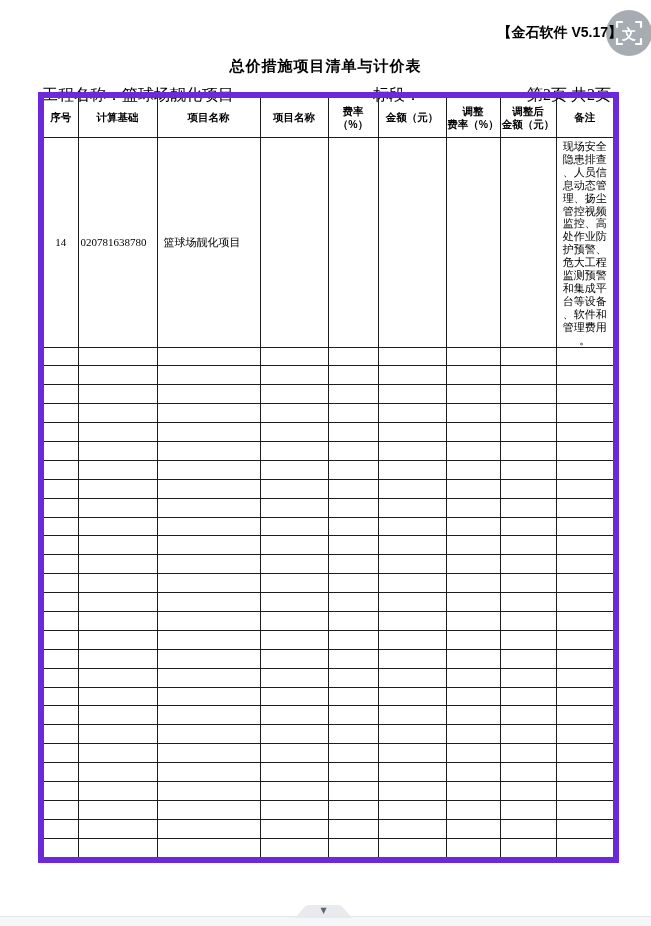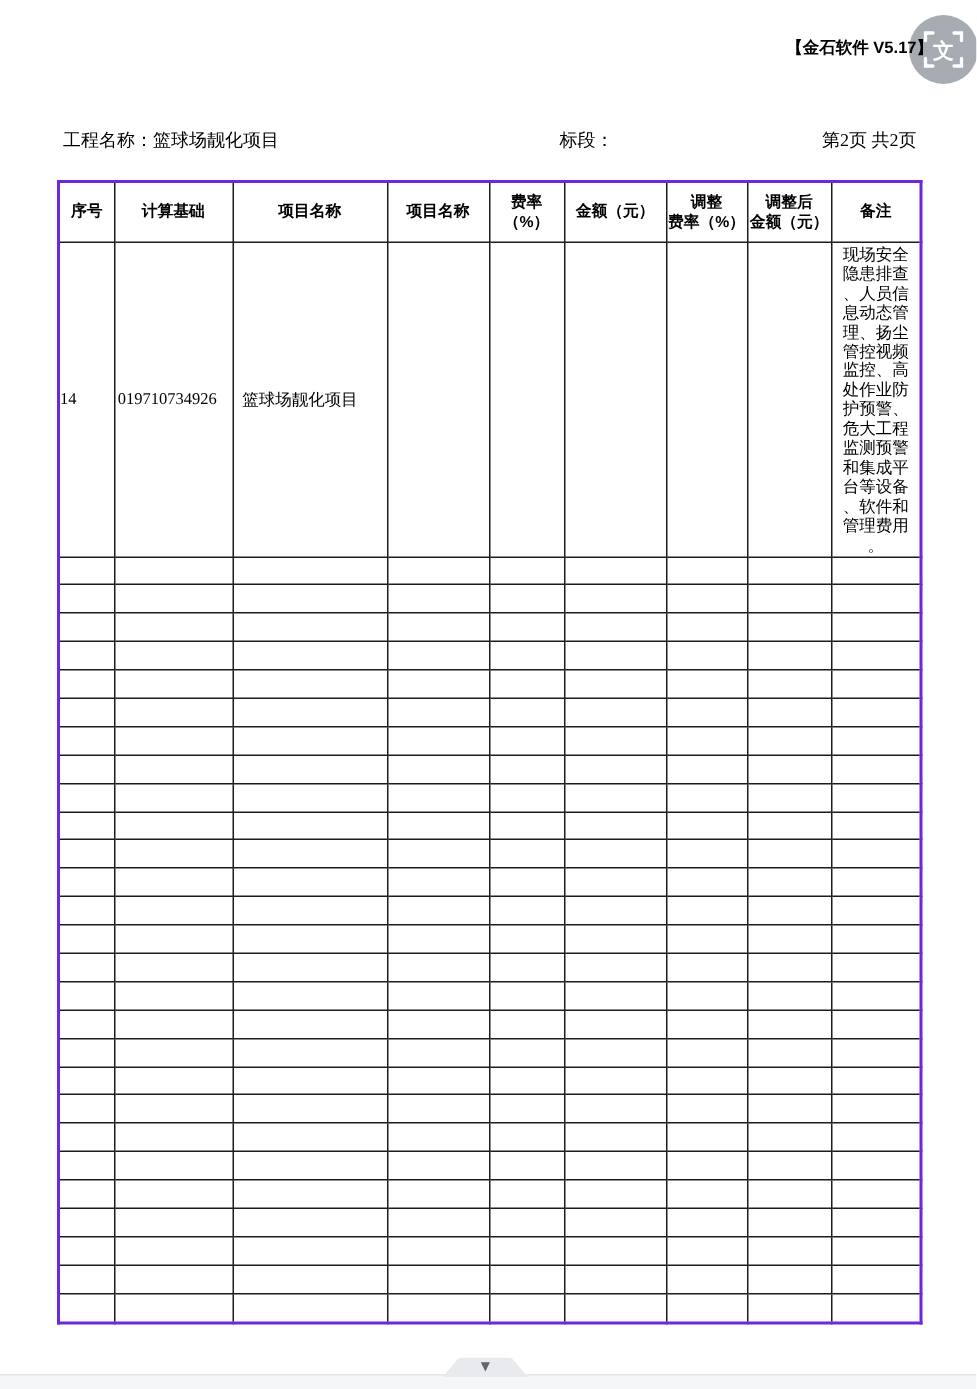--- a/index.html
+++ b/index.html
@@ -1,47 +1,47 @@
 <!DOCTYPE html>
 <html><head>
 <meta charset="utf-8">
 <style>
   html,body{margin:0;padding:0;background:#fff;}
   .page{position:relative;width:651px;height:926px;background:#ffffff;overflow:hidden;
         font-family:"Liberation Serif", serif;color:#000;}
 
   
-  .watermark{position:absolute;top:24px;right:29px;font-size:11px;font-weight:bold;
+  .watermark{position:absolute;top:24px;right:29px;font-size:14px;font-weight:bold;
              font-family:"Liberation Sans", sans-serif;z-index:3;white-space:nowrap;}
 
   
   .translate-icon{position:absolute;left:606px;top:10px;width:46px;height:46px;z-index:2;cursor:pointer;}
 
   
   .doc-title{position:absolute;top:57px;left:0;width:100%;text-align:center;
              font-size:15px;font-weight:bold;letter-spacing:1px;
              font-family:"Liberation Sans", sans-serif;}
 
   
-  .info-row{position:absolute;top:85px;left:38px;width:575px;height:16px;font-size:12px;}
+  .info-row{position:absolute;top:85px;left:38px;width:575px;height:16px;font-size:16px;}
   .info-project{position:absolute;left:4px;top:0;white-space:nowrap;}
   .info-section{position:absolute;left:335px;top:0;white-space:nowrap;}
   .info-page{position:absolute;right:2px;top:0;white-space:nowrap;}
 
   
-  table.price-table{position:absolute;top:120px;left:38px;width:575px;
+  table.price-table{position:absolute;top:92px;left:38px;width:575px;
         border-collapse:collapse;table-layout:fixed;
-        border:2px solid #6d28d9;}
+        border:6px solid #6d28d9;}
   .price-table th,.price-table td{border:1px solid #1c1c1c;padding:0;overflow:hidden;}
   .price-table th{font-family:"Liberation Sans", sans-serif;font-weight:bold;
         font-size:10.5px;line-height:13px;text-align:center;vertical-align:middle;
         height:39px;white-space:pre-line;}
   .price-table td{font-size:11px;vertical-align:middle;height:17.9px;}
   tr.data-row{height:207px;}
-  td.cell-seq{text-align:left;}
+  td.cell-seq{text-align:center;}
   td.cell-code{text-align:left;padding:0 0 0 2px;letter-spacing:0;}
   td.cell-name{text-align:left;padding:0 0 0 6px;}
   td.cell-remark{vertical-align:top;text-align:center;padding:2px 5px 0 5px;
         line-height:12.9px;word-break:break-all;line-break:anywhere;}
 
   
   .bottom-band{position:absolute;left:0;bottom:0;width:651px;height:9px;
         background:#f5f6f8;border-top:1px solid #e3e5e8;z-index:1;}
   .scroll-tab{position:absolute;left:295px;bottom:8px;width:57px;height:13px;z-index:2;cursor:pointer;}
   .scroll-tab .arrow{position:absolute;left:0;top:0;width:57px;height:13px;
@@ -56,20 +56,21 @@
   <div class="translate-icon">
     <svg width="46" height="46" viewBox="0 0 46 46">
       <circle cx="23" cy="23" r="23" fill="#9aa0a6" opacity="0.88"></circle>
       <path d="M16 12 h-5 v5 M30 12 h5 v5 M16 34 h-5 v-5 M30 34 h5 v-5" stroke="#ffffff" stroke-width="2.2" fill="none" stroke-linecap="round"></path>
       <text x="23" y="28.5" text-anchor="middle" font-size="14" font-weight="bold" fill="#ffffff" font-family="Liberation Sans, sans-serif">文</text>
     </svg>
   </div>
 
   <div class="watermark">【金石软件 V5.17】</div>
 
+  <div class="doc-title">总价措施项目清单与计价表</div>
 
   <div class="info-row">
     <span class="info-project"><span>工程名称：</span><span>篮球场靓化项目</span></span>
     <span class="info-section">标段：</span>
     <span class="info-page">第2页 共2页</span>
   </div>
 
   <table class="price-table">
     <colgroup>
       <col style="width:37px">
@@ -93,21 +94,21 @@
         <th>调整
 费率（%）</th>
         <th>调整后
 金额（元）</th>
         <th>备注</th>
       </tr>
     </thead>
     <tbody>
       <tr class="data-row">
         <td class="cell-seq">14</td>
-        <td class="cell-code">019710734926</td>
+        <td class="cell-code">020781638780</td>
         <td class="cell-name">篮球场靓化项目</td>
         <td></td>
         <td></td>
         <td></td>
         <td></td>
         <td></td>
         <td class="cell-remark">现场安全隐患排查、人员信息动态管理、扬尘管控视频监控、高处作业防护预警、危大工程监测预警和集成平台等设备、软件和管理费用。</td>
       </tr>
     <tr>
           <td></td>

